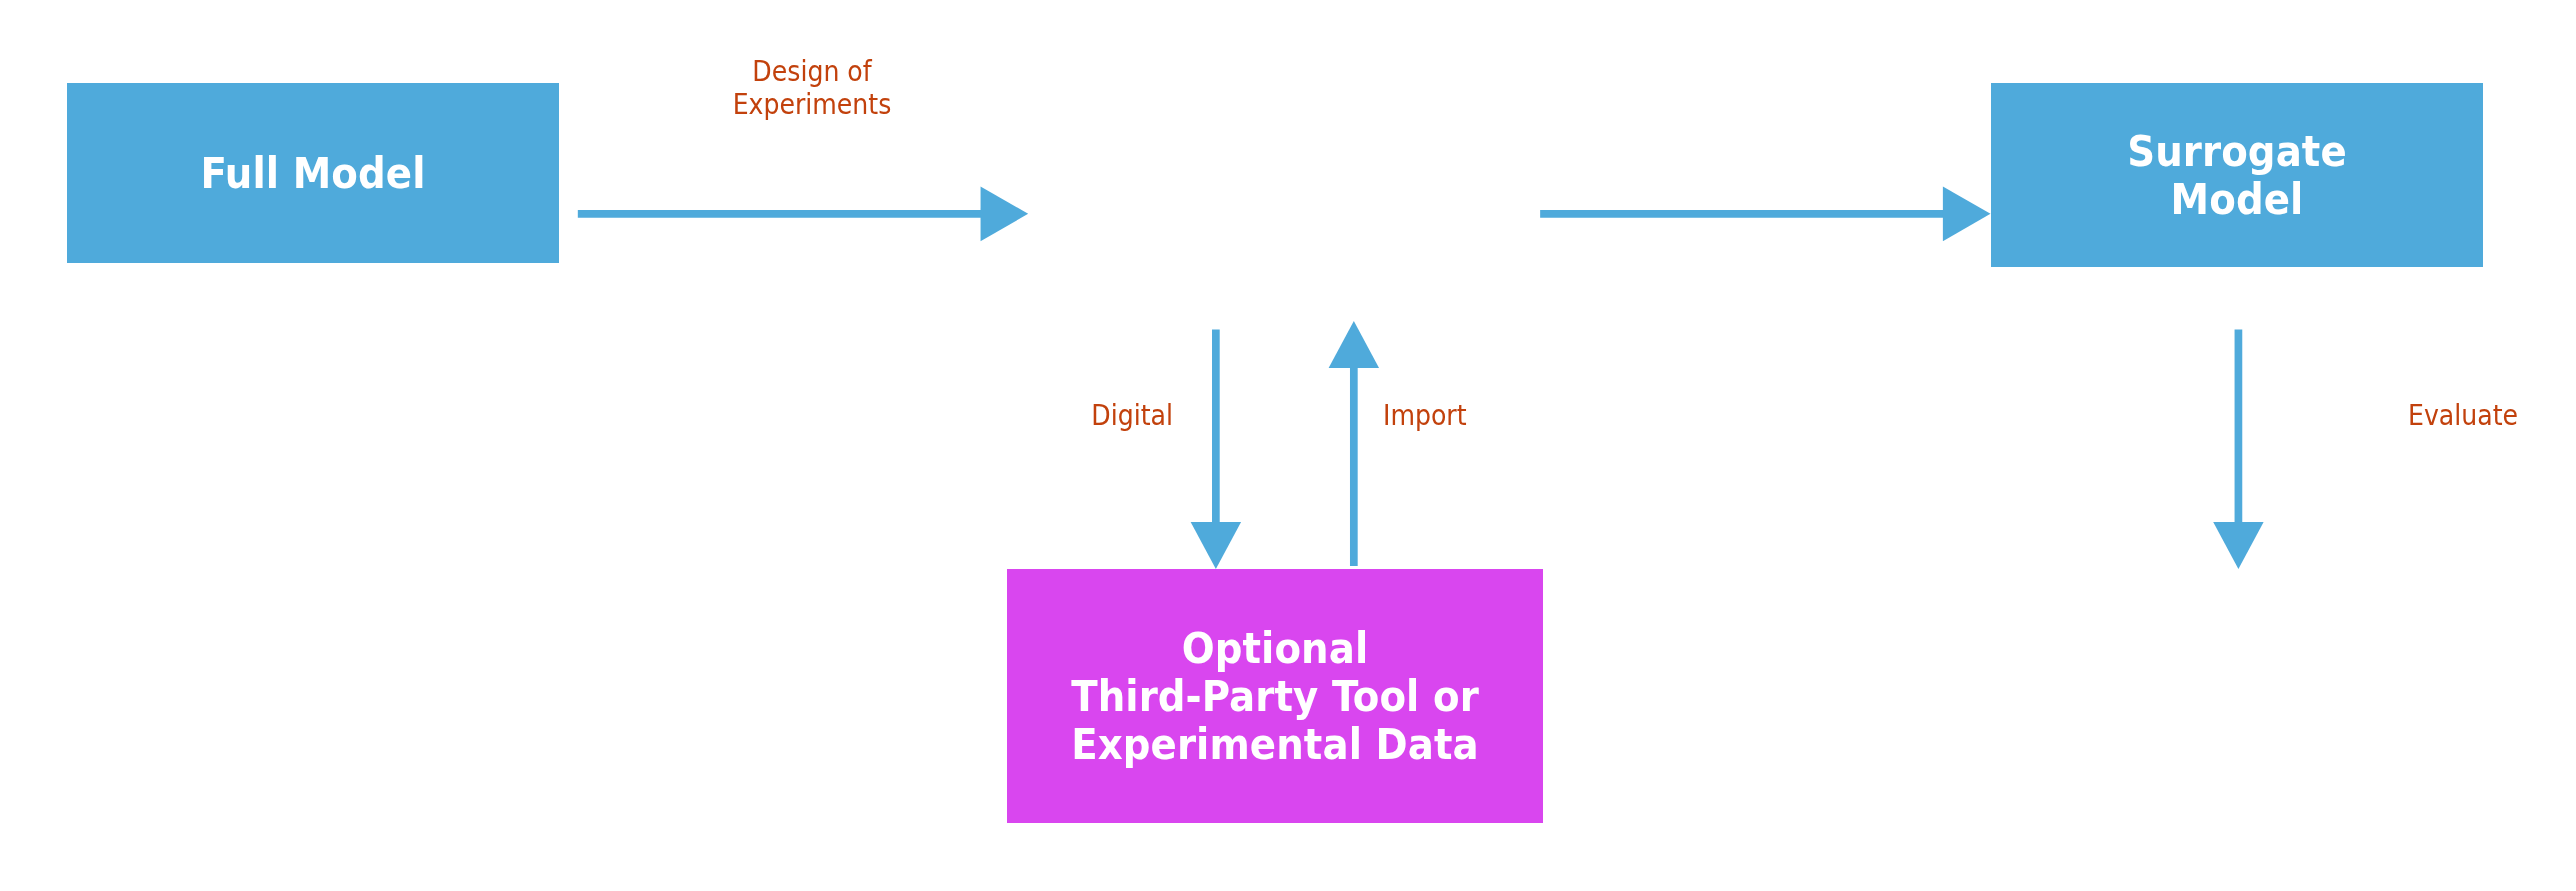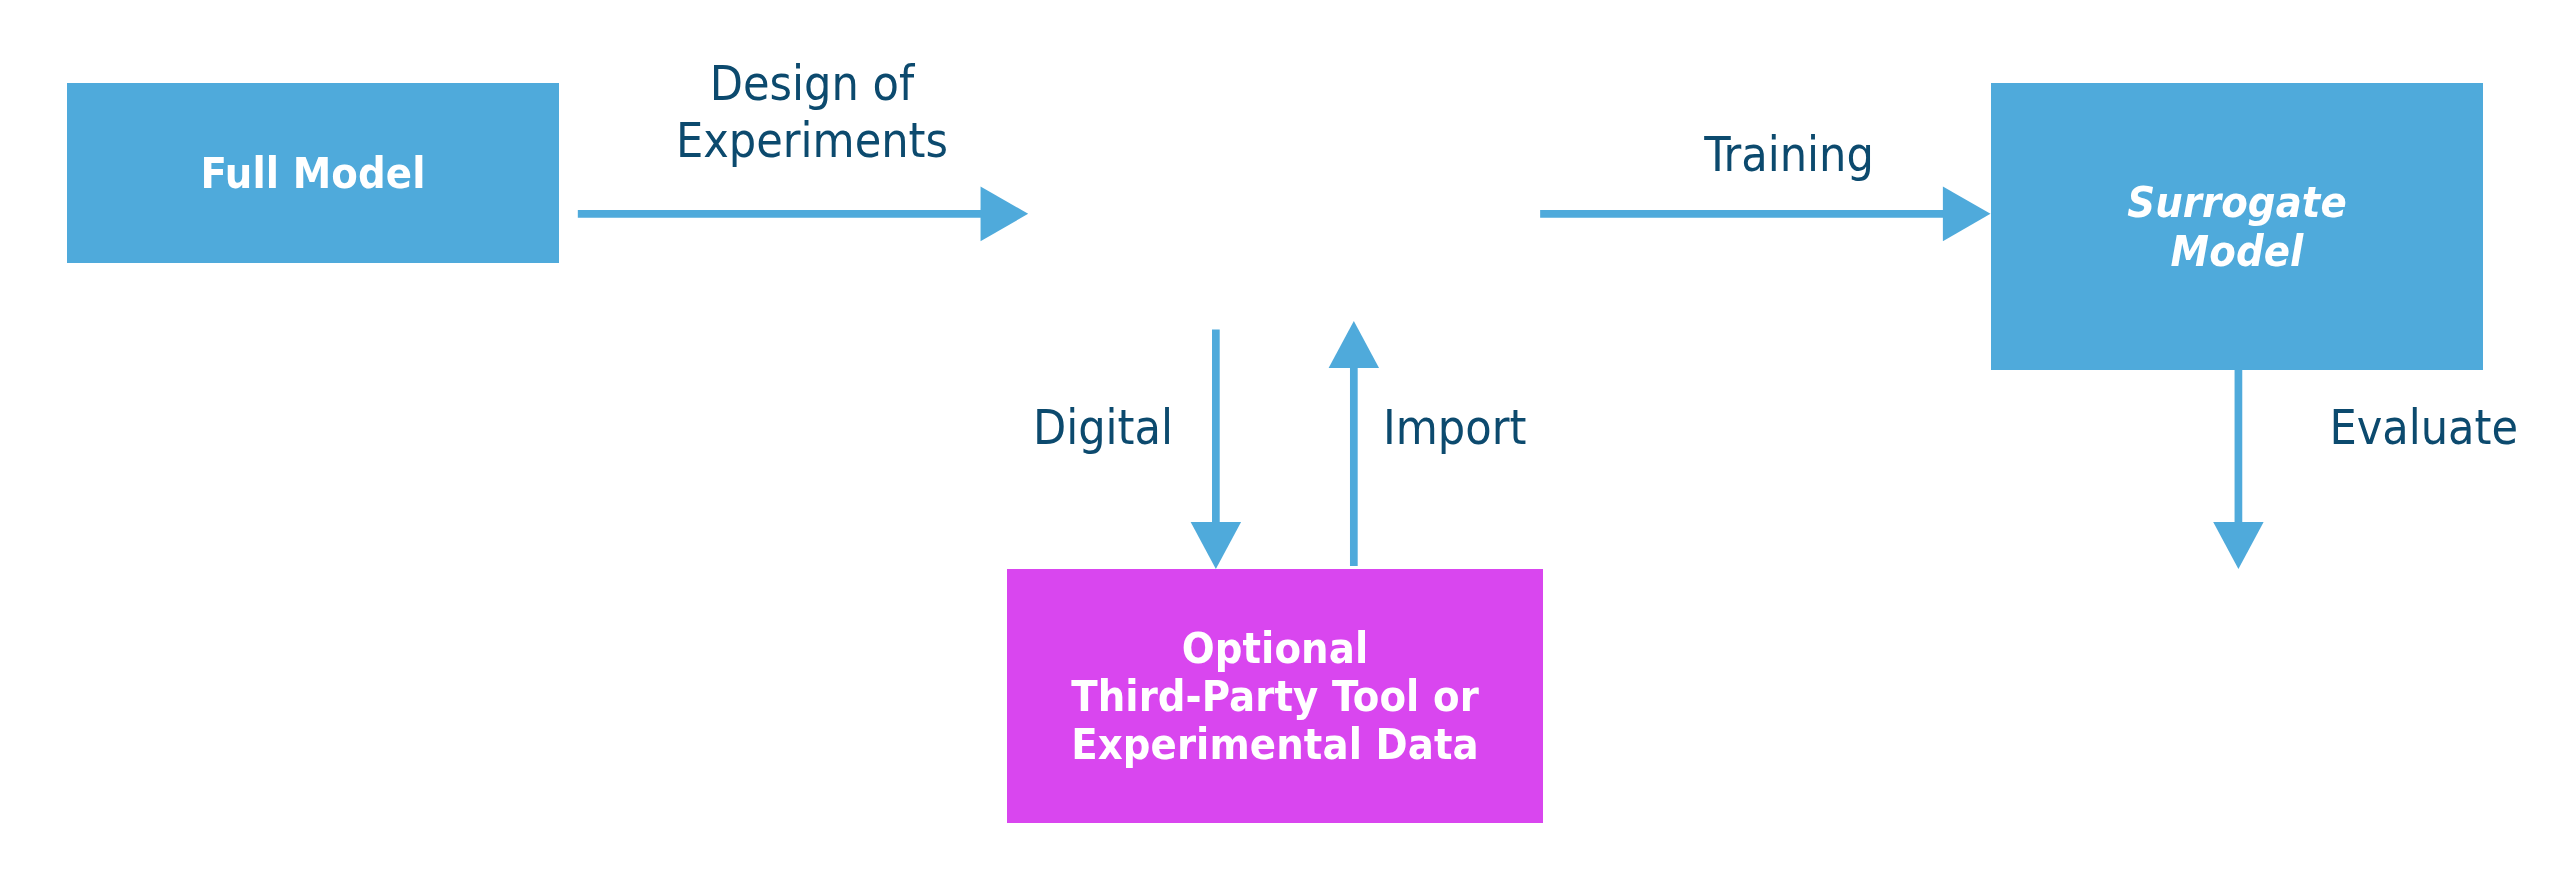--- a/index.html
+++ b/index.html
@@ -41,38 +41,37 @@
 
   #node-full-model {
     left: 67px;  top: 83px;  width: 492px;  height: 180px;
     font-size: 43px;
   }
   #node-design-data-table {
     left: 1030px; top: 83px; width: 492px; height: 229px;
     font-size: 43px;
   }
   #node-surrogate-model {
-    left: 1991px; top: 83px; width: 492px; height: 287px;
+    left: 1991px; top: 83px; width: 492px; height: 184px;
     font-size: 43px;
-    font-style: italic;
   }
   #node-optional-tool {
     left: 1007px; top: 569px; width: 536px; height: 254px;
     font-size: 43px;
   }
   #node-apps-digital-twins {
     left: 1991px; top: 581px; width: 492px; height: 229px;
     font-size: 43px;
   }
 
   
   .edge-label {
     position: absolute;
-    color: #0c4a6e;
-    font-size: 48px;
+    color: #c2410c;
+    font-size: 28px;
     line-height: 1.18;
     white-space: pre-line;
     text-align: center;
   }
   #label-design-of-experiments {
     left: 616px;  top: 55px;  width: 392px;  text-align: center;
   }
   #label-training {
     left: 1642px; top: 126px; width: 294px;  text-align: center;
   }
@@ -141,21 +140,20 @@
   <div id="node-optional-tool" class="node node-dark">
     <span class="node-label">Optional
 Third-Party Tool or
 Experimental Data</span>
   </div>
 
 
   <div id="label-design-of-experiments" class="edge-label">Design of
 Experiments</div>
 
-  <div id="label-training" class="edge-label">Training</div>
 
   <div id="label-export" class="edge-label">Digital</div>
 
   <div id="label-import" class="edge-label">Import</div>
 
   <div id="label-evaluate" class="edge-label">Evaluate</div>
 
 </div>
 
 

